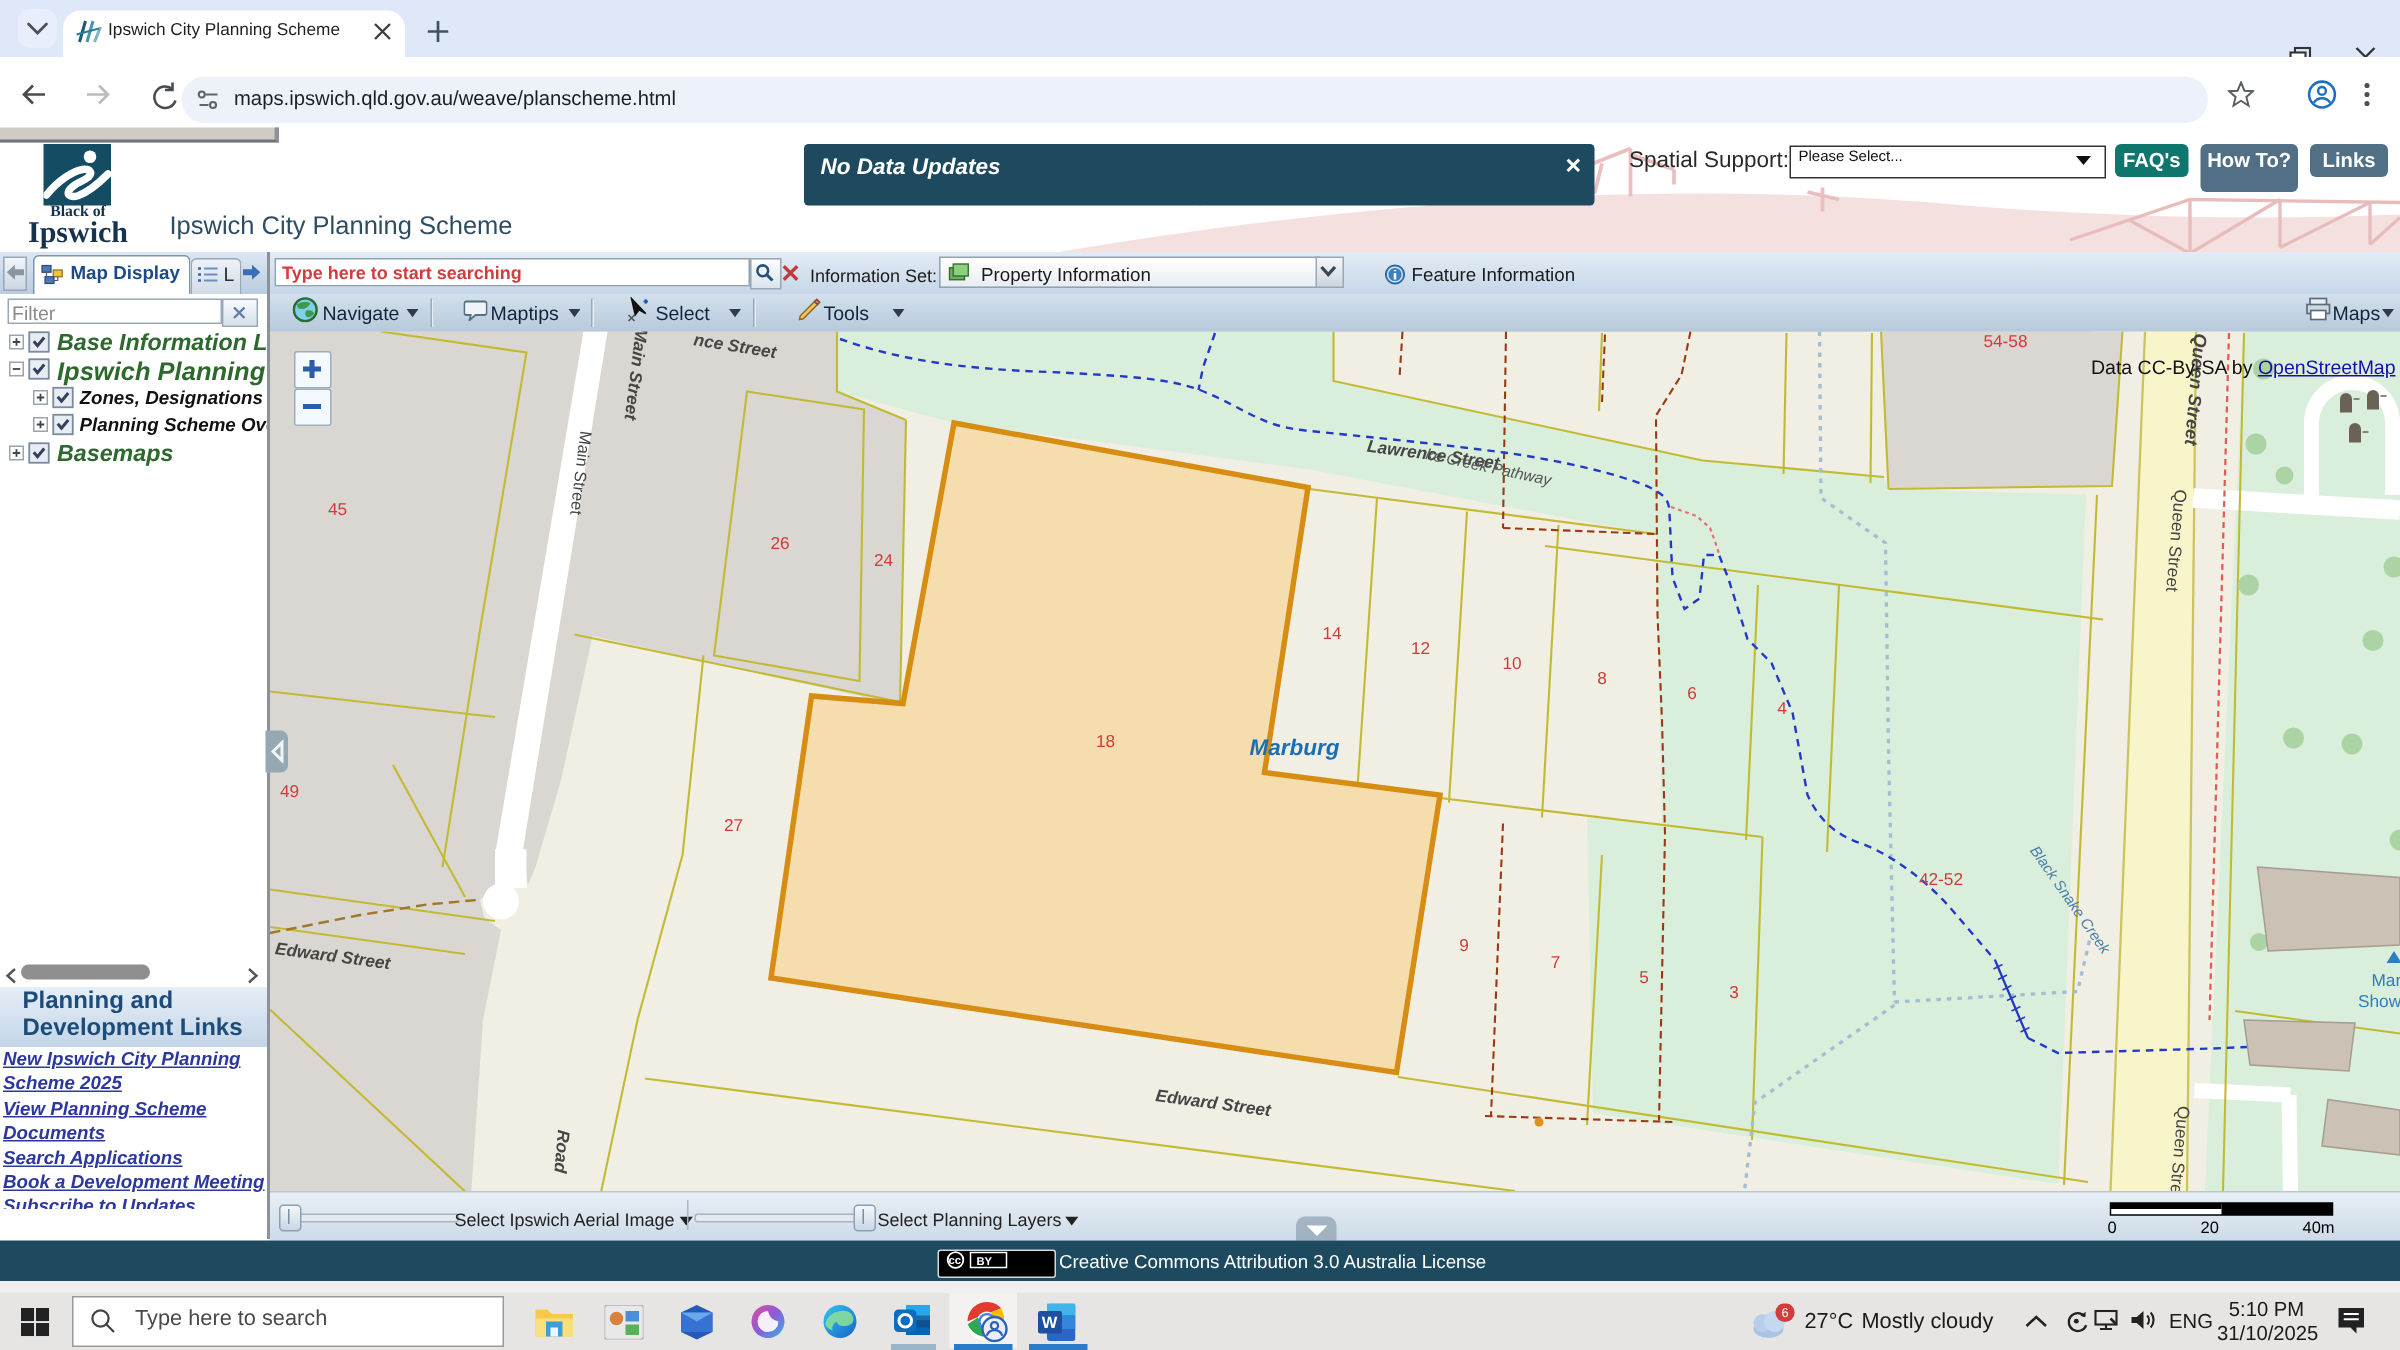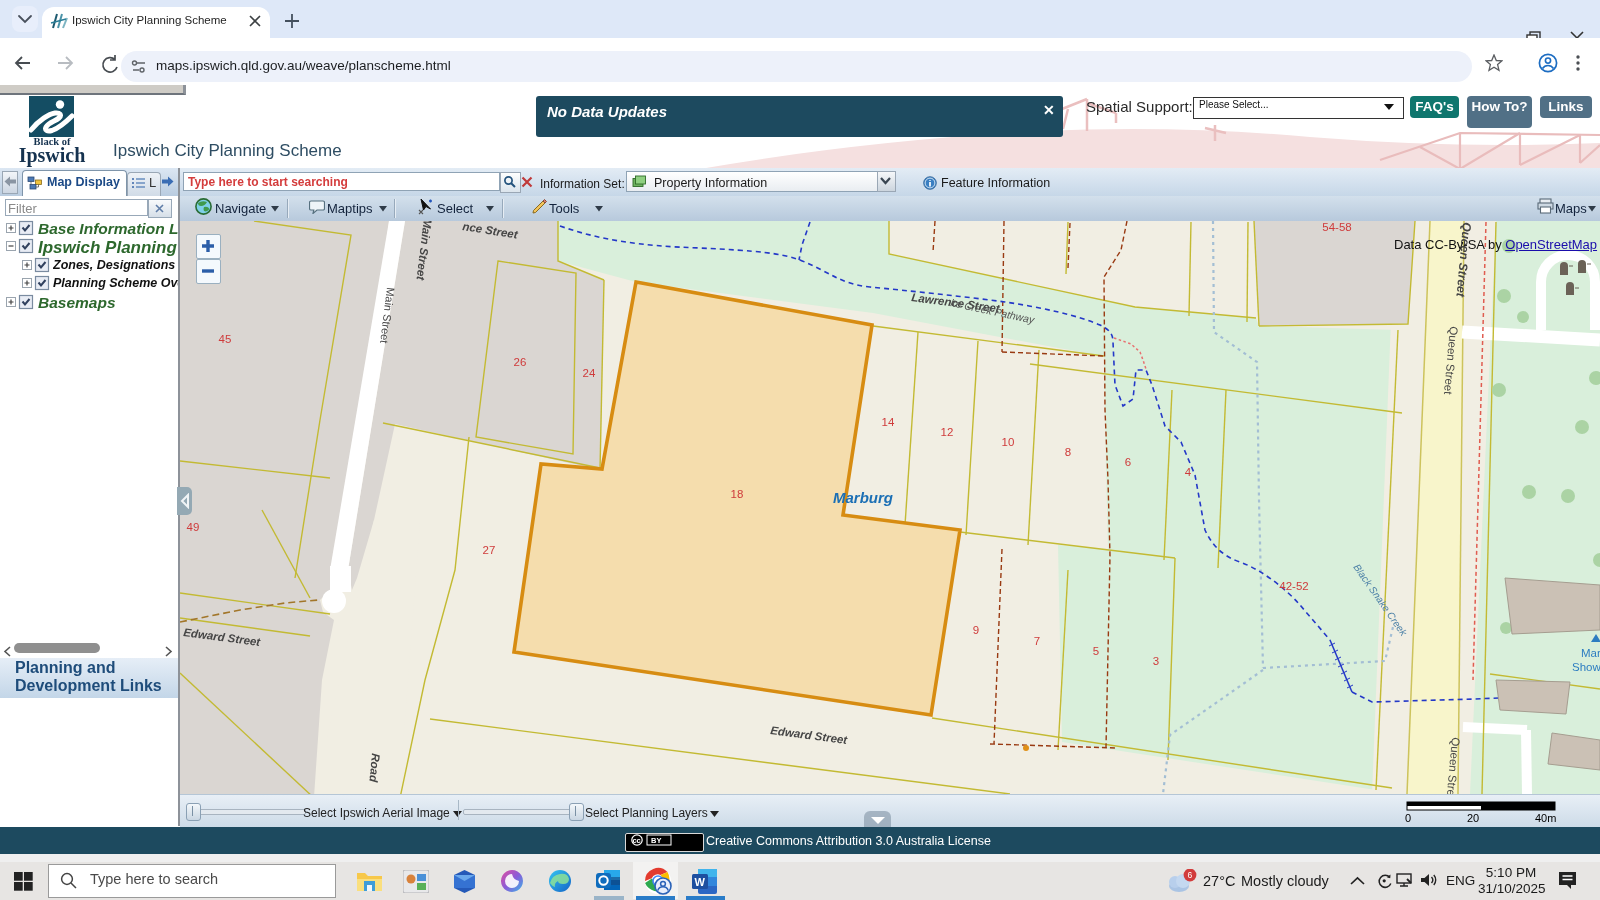--- a/index.html
+++ b/index.html
@@ -255,20 +255,27 @@
 
 <div class="a" style="left:2px;top:643px;width:10px;height:11px;"><svg width="10" height="11">
         <path d="M8 1 L3 5.5 L8 10" stroke="#555" stroke-width="1.6" fill="none"></path>
       </svg></div>
 <div class="a" style="left:14px;top:643px;width:86px;height:10px;background:#8f8f8f;border-radius:5px;"></div>
 <div class="a" style="left:164px;top:643px;width:10px;height:11px;"><svg width="10" height="11">
         <path d="M2 1 L7 5.5 L2 10" stroke="#555" stroke-width="1.6" fill="none"></path>
       </svg></div>
 <div class="a" style="left:0;top:658px;width:178px;height:40px;background:linear-gradient(#e6eef7,#c3d6e8);"></div>
 <div class="a" style="left:3px;top:659px;font-size:16px;font-weight:bold;color:#1e4c7a;line-height:18px;margin-left:12px;">Planning and<br>Development Links</div>
+<div class="a" style="left:0;top:698px;width:178px;height:108px;overflow:hidden;font-size:12.5px;font-weight:bold;font-style:italic;color:#2d37a0;line-height:16.4px;">
+<div style="text-decoration:underline;padding-left:2px;">New Ipswich City Planning Scheme 2025</div>
+<div style="text-decoration:underline;padding-left:2px;">View Planning Scheme Documents</div>
+<div style="text-decoration:underline;padding-left:2px;">Search Applications</div>
+<div style="text-decoration:underline;padding-left:2px;">Book a Development Meeting</div>
+<div style="text-decoration:underline;padding-left:2px;">Subscribe to Updates</div>
+</div>
 
 <svg id="map" class="a" style="left:180px;top:221px" width="1420" height="573" viewBox="180 221 1420 573">
 <rect x="180" y="221" width="1420" height="573" fill="#f1eee3"></rect>
 
 <polygon points="180,221 389,221 348,568 330,568 330,590 320,600 323,612 334,620 322,680 314,797 180,797" fill="#dad6d2"></polygon>
 
 <polygon points="405,221 558,221 558,261 604,280 600,470 395,424 374,520 357,578 352,590 348,570" fill="#dad6d2"></polygon>
 
 <polygon points="558,221 889,221 889,254 1135,307 1256,318 1259,326 1398,330 1376,790 1062,742 1058,545 1108,549 1106,470 1104,356 1053,347 873,313 636,282 558,261" fill="#d9efdb"></polygon>
 

